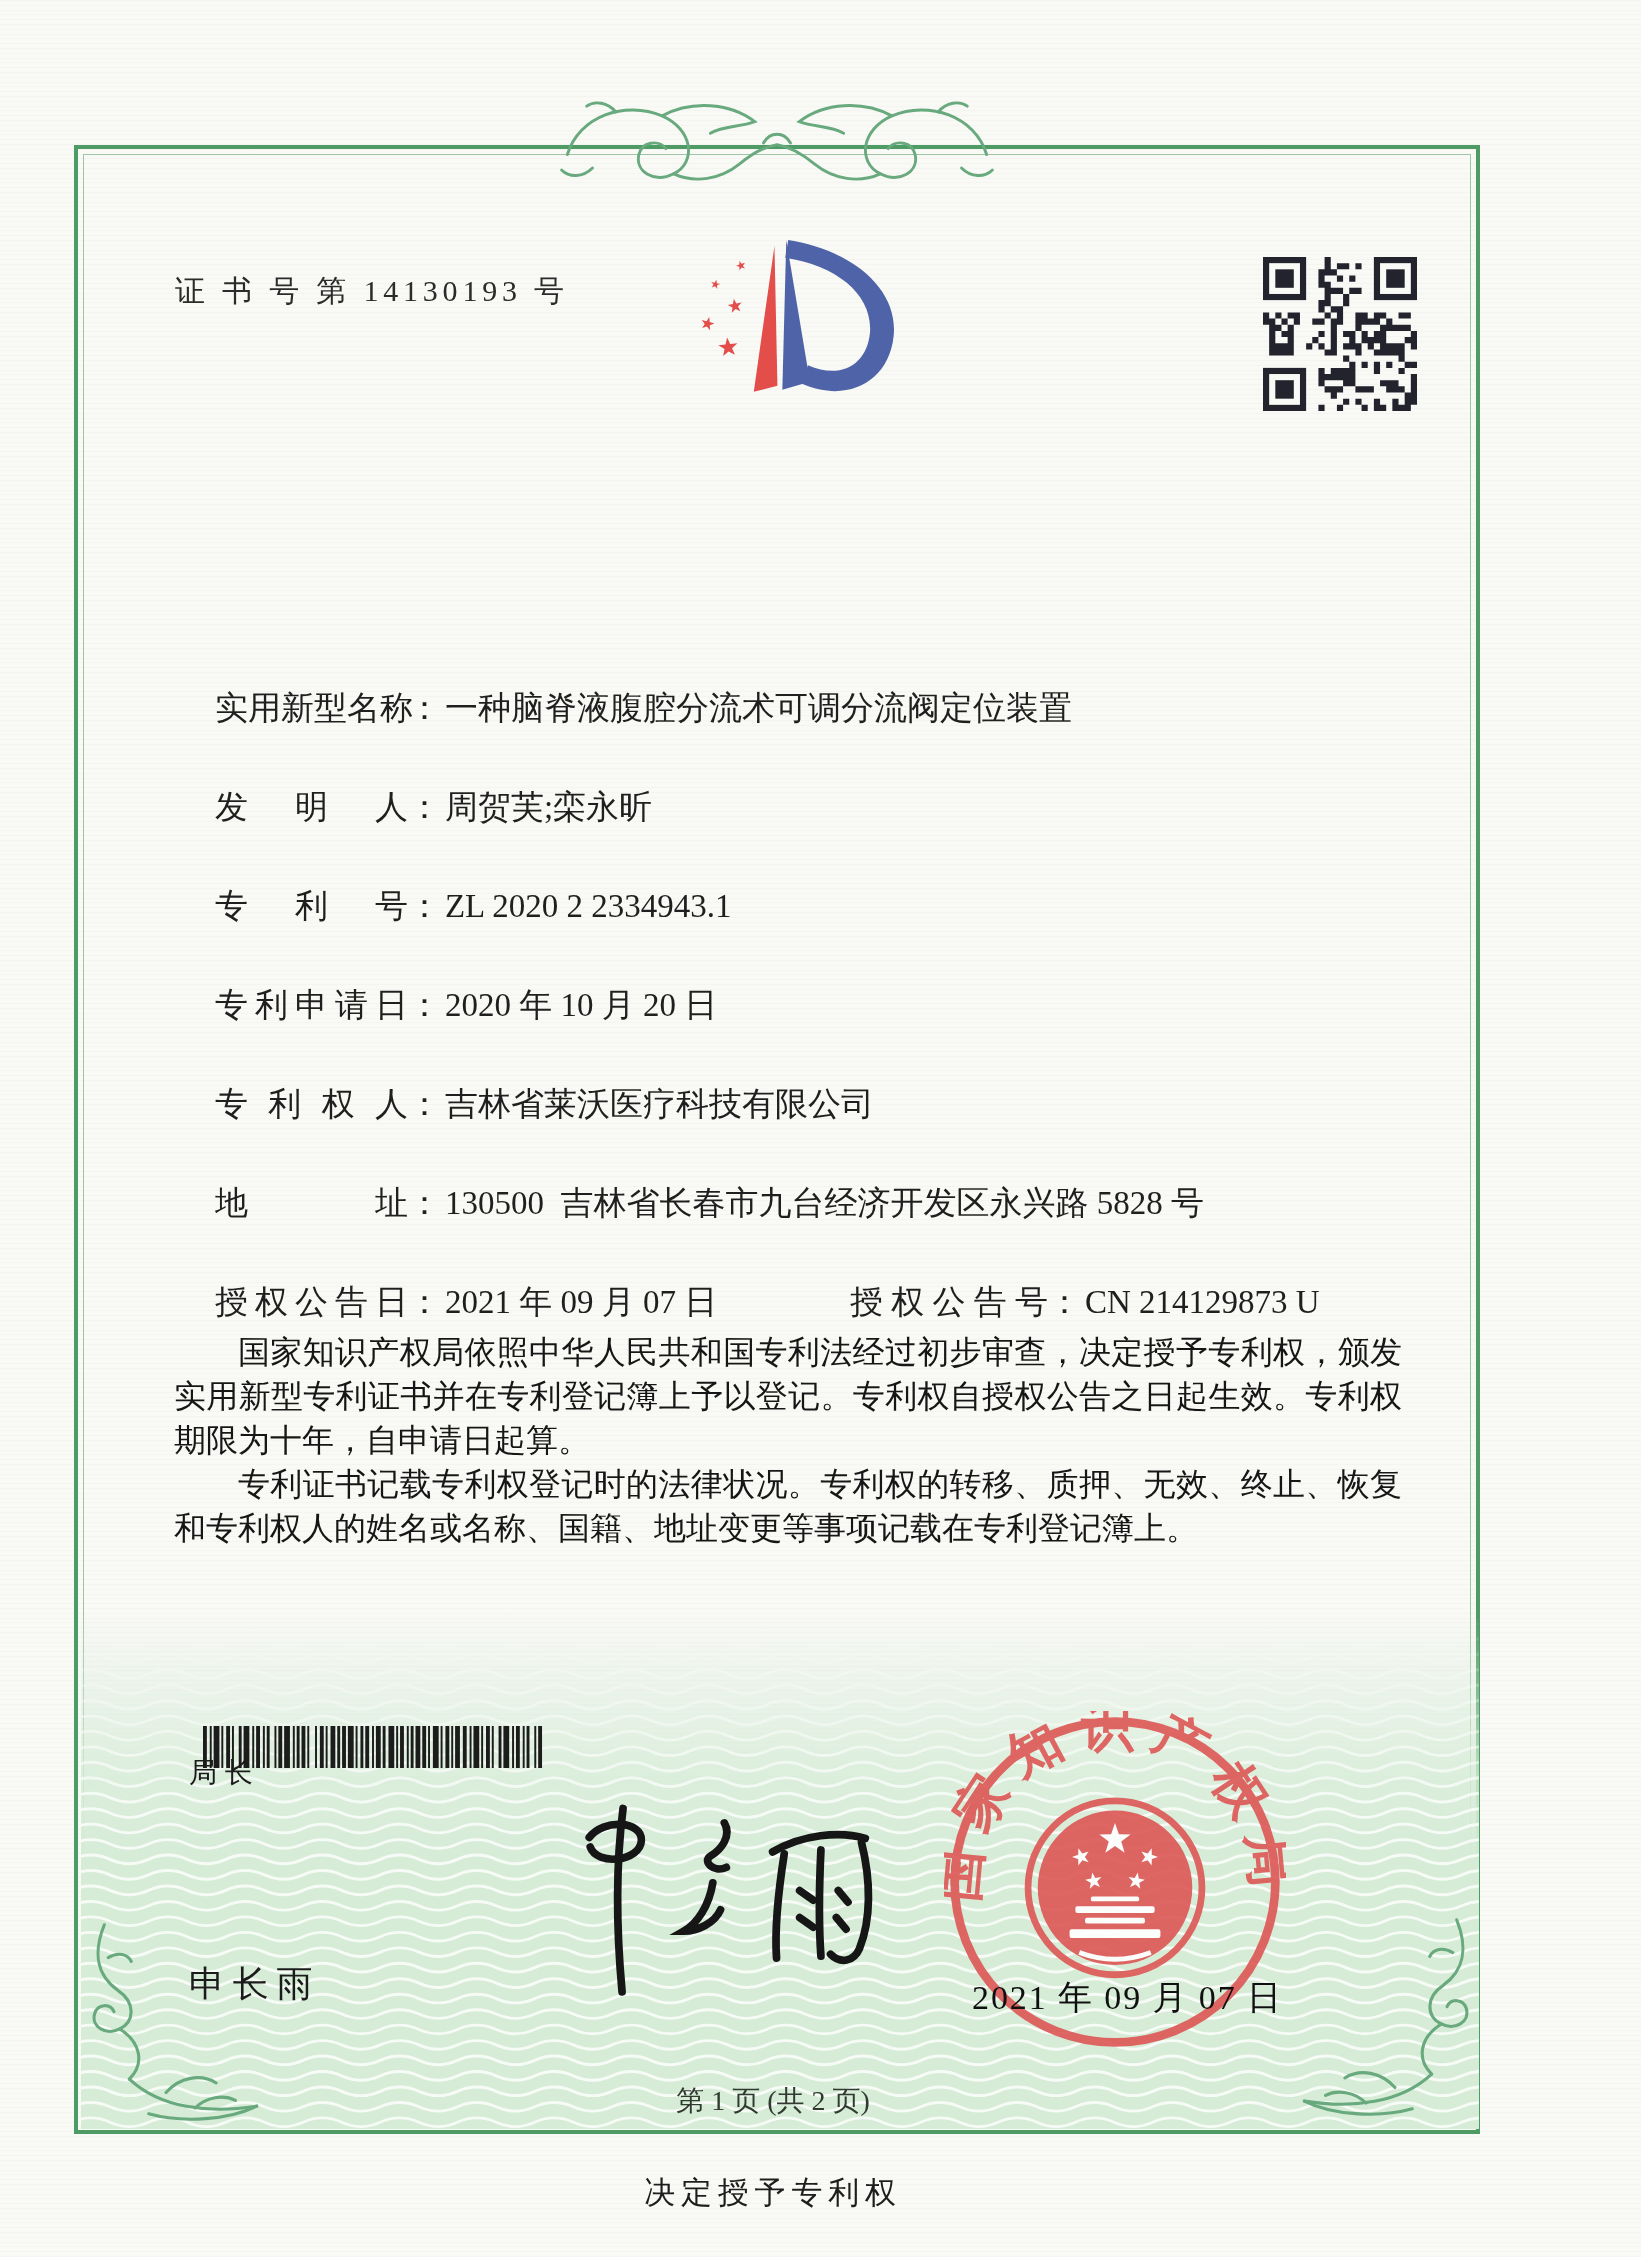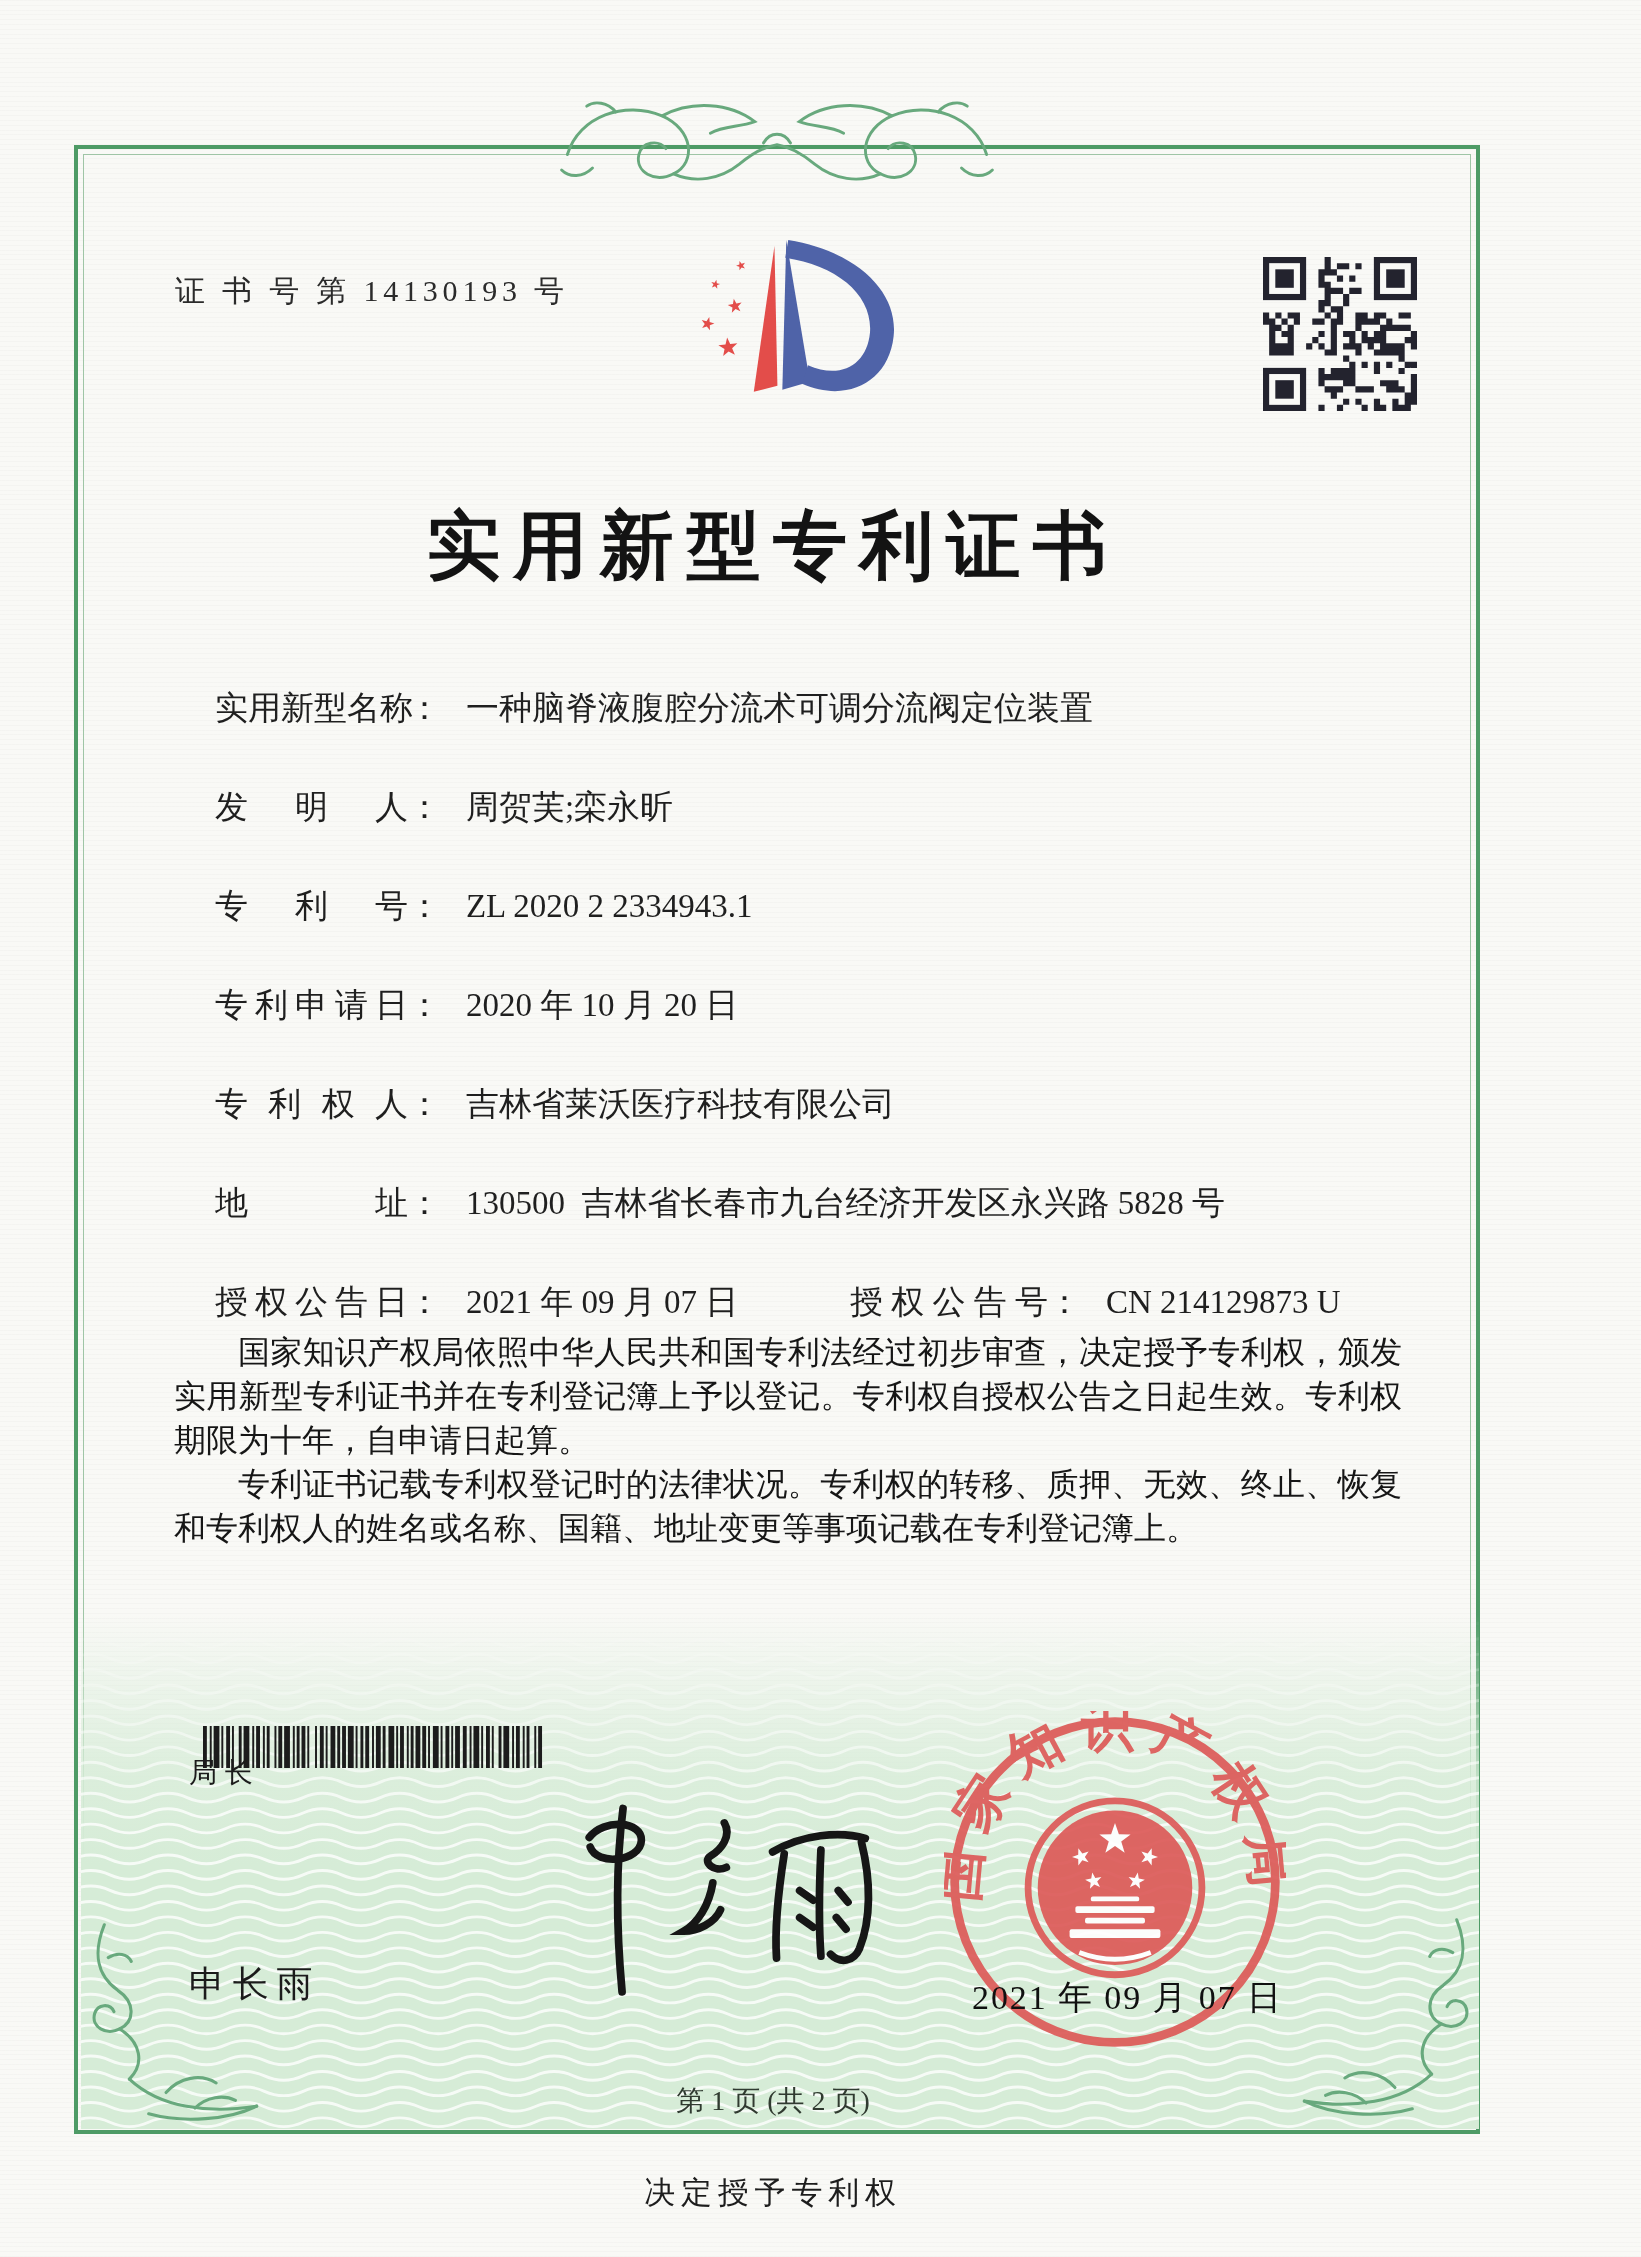--- a/index.html
+++ b/index.html
@@ -18,21 +18,21 @@
      mask-image:linear-gradient(180deg,transparent,#000 203px);}
   .cert-no{position:absolute;left:175px;top:271px;font-size:30px;letter-spacing:4.8px;color:#2b2b2b;}
   .logo{position:absolute;left:676px;top:228px;width:256px;height:227px;}
   .qr{position:absolute;left:1263px;top:257px;width:154px;height:154px;}
   .title{position:absolute;left:74px;top:497px;width:1398px;text-align:center;
      font-size:74px;font-weight:600;letter-spacing:12.6px;color:#131313;}
   .fields{position:absolute;left:175px;top:686px;width:1255px;}
   .frow{position:relative;height:35px;margin-bottom:64px;font-size:33px;white-space:nowrap;}
   .flabel{display:inline-block;width:193px;text-align:justify;text-align-last:justify;vertical-align:top;margin-left:40px;}
   .fcolon{display:inline-block;margin:0 3.9px 0 0;}
-  .fvalue{white-space:pre;margin-left:21px;}
+  .fvalue{white-space:pre;}
   .pair2{position:absolute;left:635px;top:0;}
   .pair2 .flabel{width:198px;}
   .paras{position:absolute;left:174px;top:1330px;width:1228px;font-size:32px;line-height:44px;
      color:#161616;text-align:justify;}
   .paras p{margin:0;text-indent:2em;}
   .barcode{position:absolute;left:203px;top:1726px;width:340px;height:42px;}
   .issuer-title{position:absolute;left:189px;top:1754px;font-size:28px;letter-spacing:7.7px;color:#1b1b1b;}
   .issuer-name{position:absolute;left:189px;top:1924px;font-size:36px;letter-spacing:7.7px;color:#1b1b1b;margin-top:36px;}
   .signature{position:absolute;left:425px;top:1794px;width:454px;height:222px;}
   .seal{position:absolute;left:944px;top:1711px;width:342px;height:342px;opacity:.92;}
@@ -118,21 +118,20 @@
       <rect x="6.4" y="6.4" width="32" height="32" fill="#f9f9f6"></rect>
       <rect x="12.8" y="12.8" width="19.200000000000003" height="19.200000000000003" fill="#23232e"></rect>
       <rect x="115.2" y="0" width="44.800000000000004" height="44.800000000000004" fill="#23232e"></rect>
       <rect x="121.60000000000001" y="6.4" width="32" height="32" fill="#f9f9f6"></rect>
       <rect x="128" y="12.8" width="19.200000000000003" height="19.200000000000003" fill="#23232e"></rect>
       <rect x="0" y="115.2" width="44.800000000000004" height="44.800000000000004" fill="#23232e"></rect>
       <rect x="6.4" y="121.60000000000001" width="32" height="32" fill="#f9f9f6"></rect>
       <rect x="12.8" y="128" width="19.200000000000003" height="19.200000000000003" fill="#23232e"></rect>
     </svg>
 
-  <div class="title">实用新型专利证书</div>
 
   <div class="fields">
     <div class="frow">
       <span class="flabel">实用新型名称</span><span class="fcolon">：</span><span class="fvalue">一种脑脊液腹腔分流术可调分流阀定位装置</span>
     </div>
     <div class="frow">
       <span class="flabel">发明人</span><span class="fcolon">：</span><span class="fvalue">周贺芙;栾永昕</span>
     </div>
     <div class="frow">
       <span class="flabel">专利号</span><span class="fcolon">：</span><span class="fvalue">ZL 2020 2 2334943.1</span>

